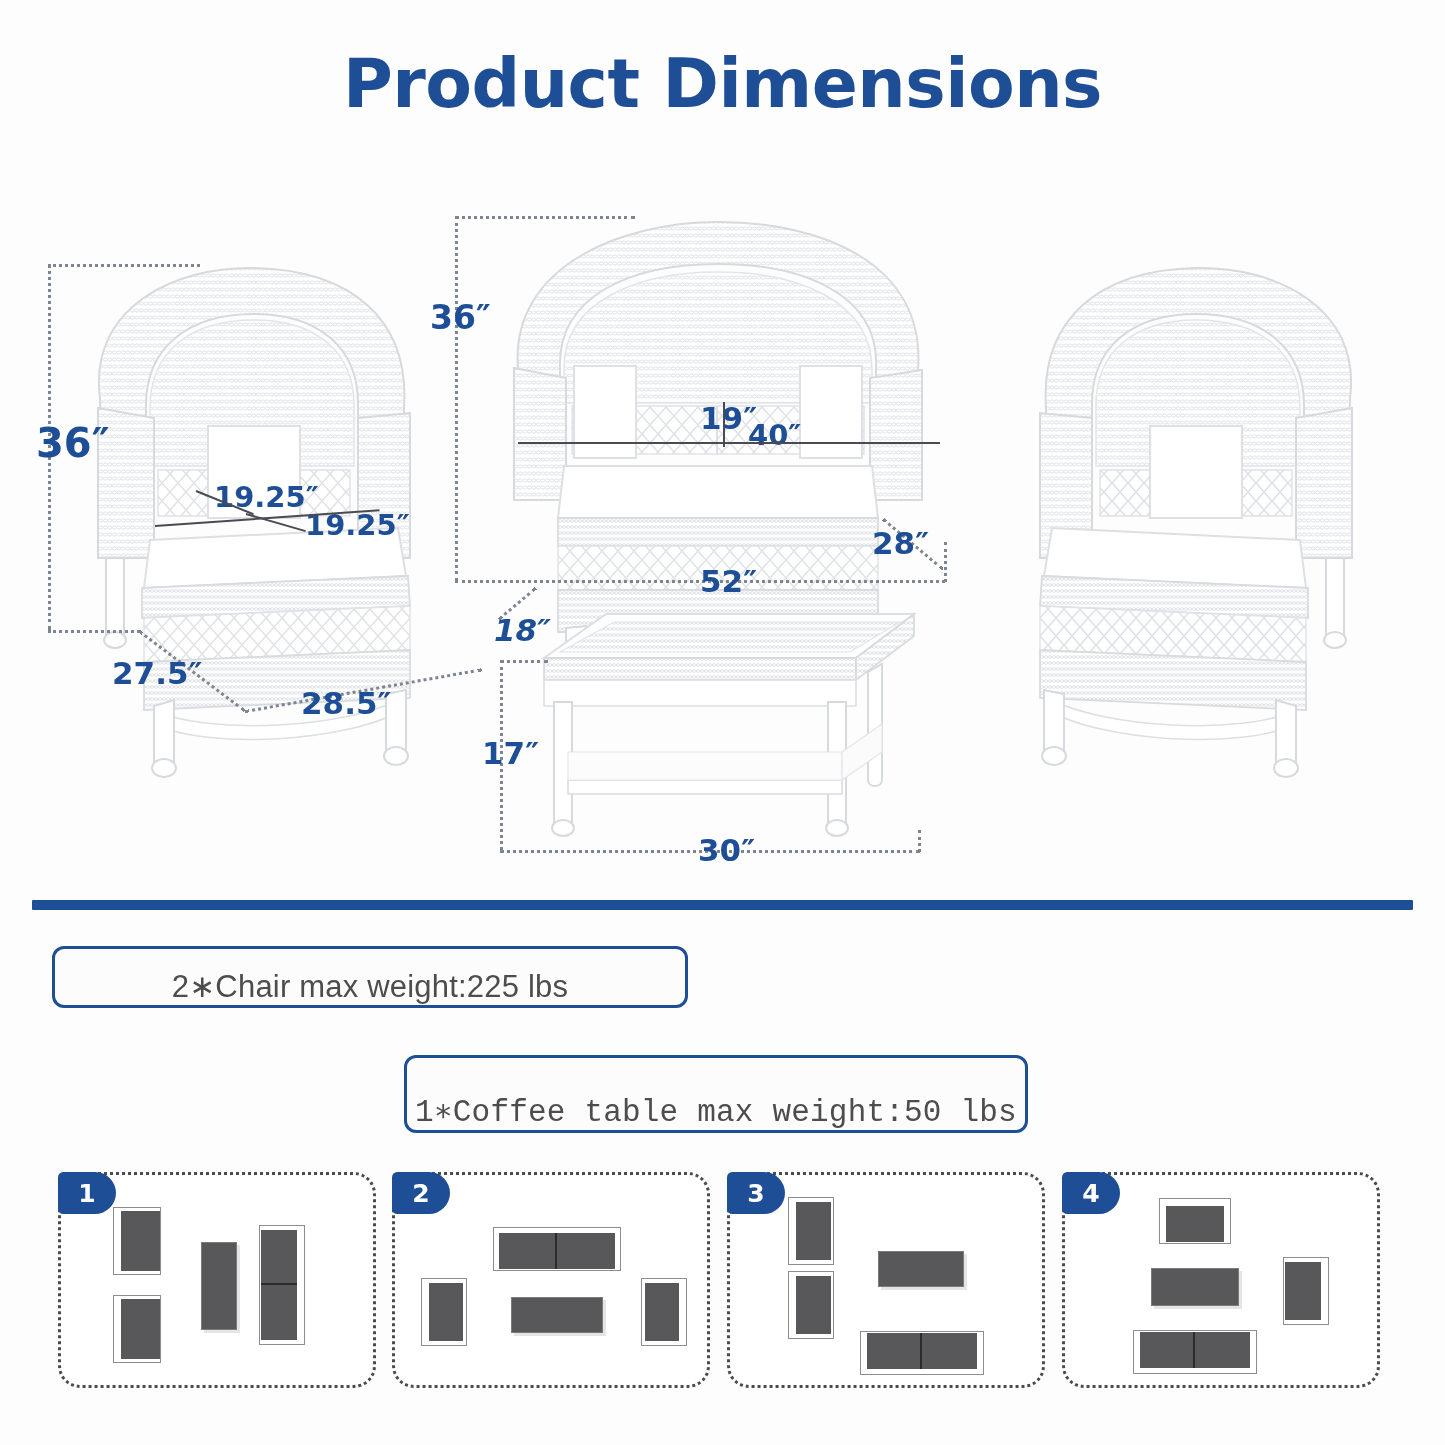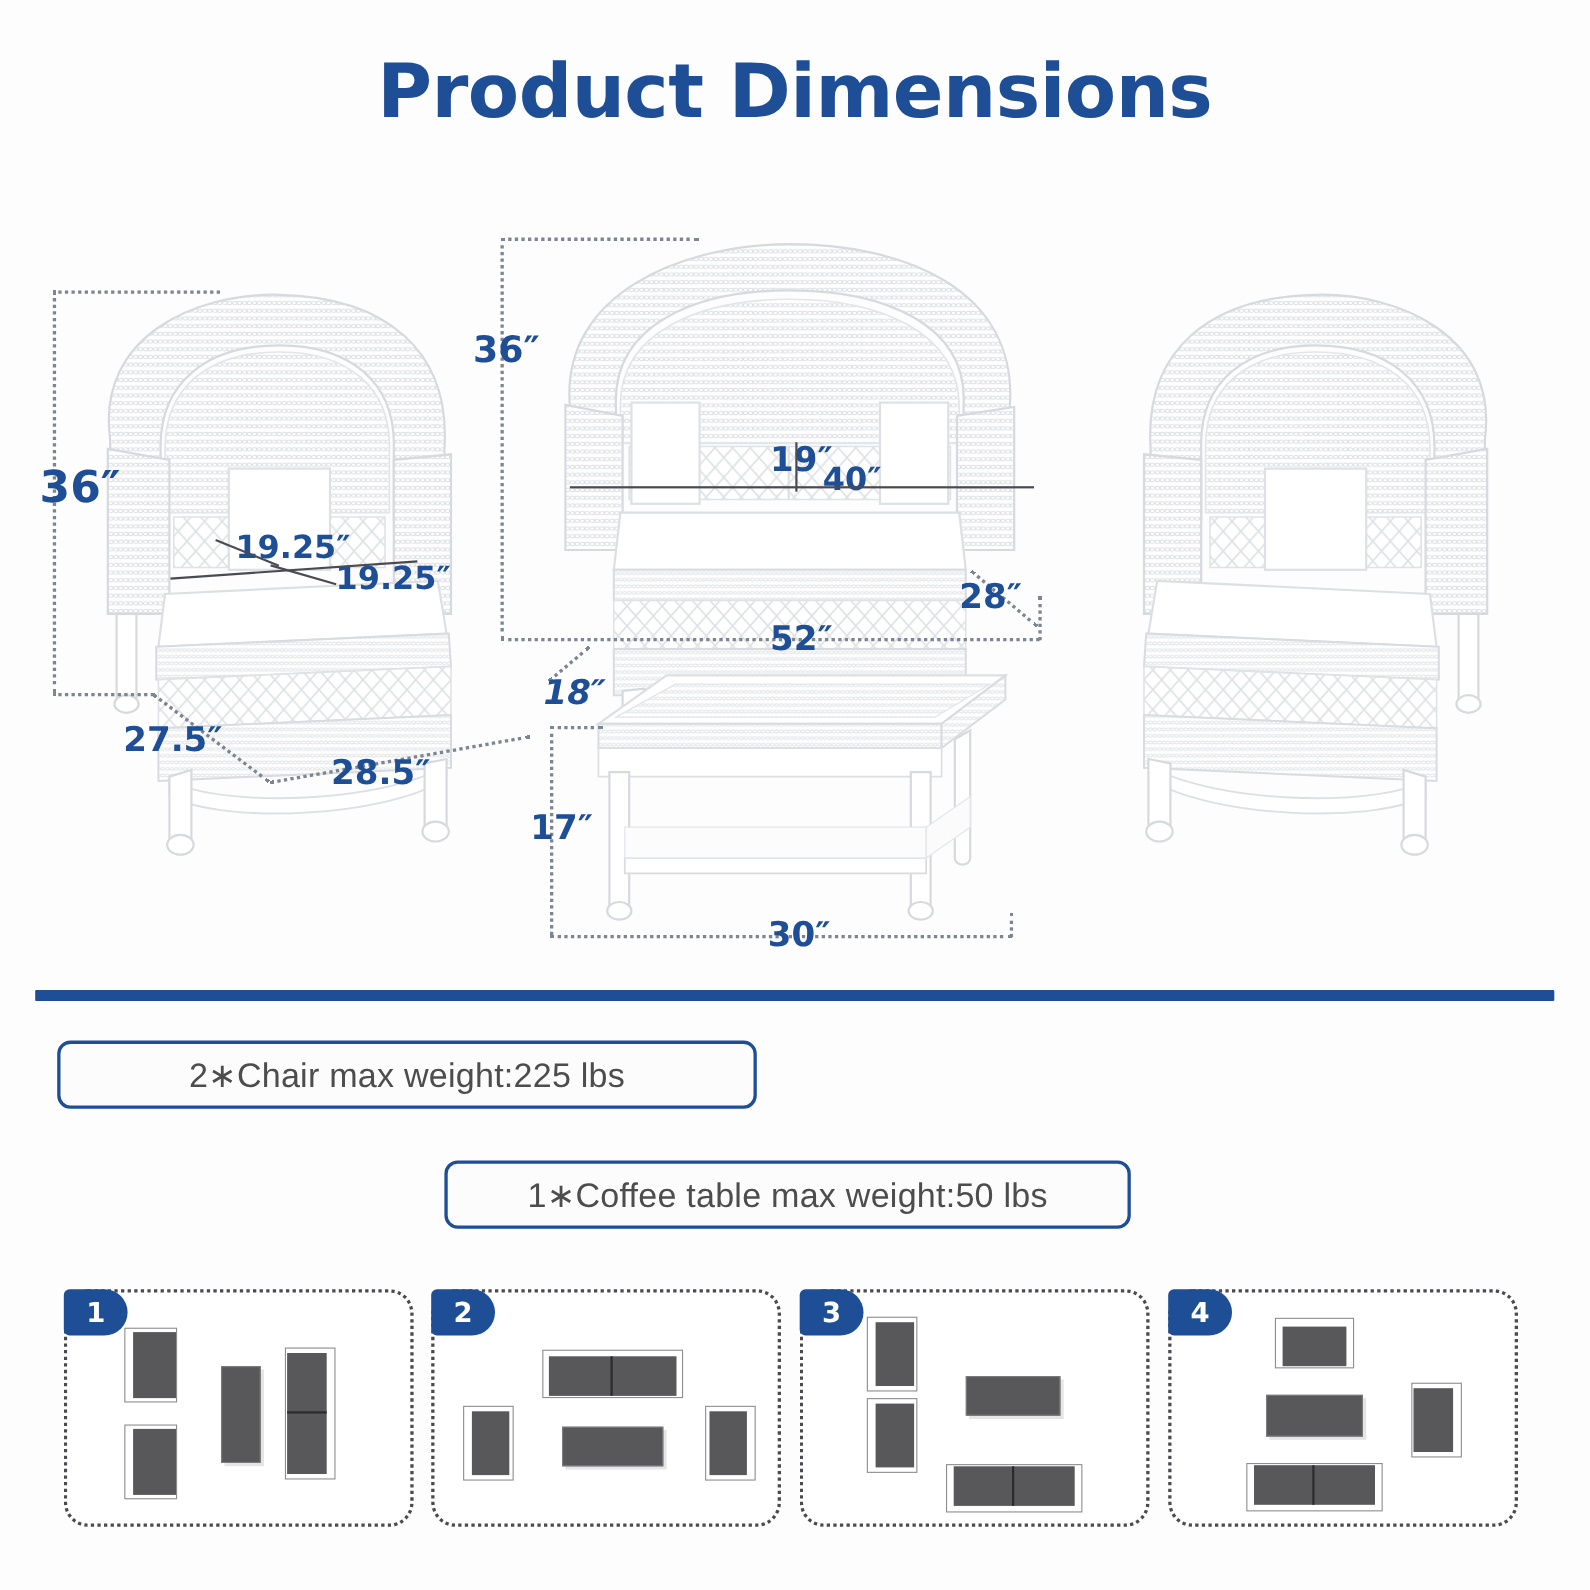--- a/index.html
+++ b/index.html
@@ -47,29 +47,29 @@
     position: absolute; left: 32px; top: 900px; width: 1381px; height: 10px;
     background: #1d4e96; border-radius: 1px;
   }
 
   
   .wbox {
     position: absolute;
     border: 3px solid #1d4e96;
     border-radius: 12px;
     background: #fcfcfc;
-    display: flex; align-items: center; justify-content: center;
+    display: flex; align-items: flex-end; justify-content: center;
     color: #4d4d4d;
     font-size: 31px;
     font-family: "Liberation Sans", sans-serif;
     letter-spacing: 0.2px;
   }
   .wbox-1 { left: 52px;  top: 946px;  width: 636px; height: 62px; }
   .wbox-2 { left: 755px; top: 946px;  width: 610px; height: 62px; }
-  .wbox-3 { left: 404px; top: 1055px; width: 624px; height: 62px; }
+  .wbox-3 { left: 404px; top: 1055px; width: 624px; height: 78px; font-family: Liberation Mono, monospace; }
 
   
   .panel {
     position: absolute;
     top: 1172px; height: 216px;
     border: 3px dotted #4a4a52;
     border-radius: 22px;
     background: #ffffff;
   }
   .panel-1 { left: 58px;   width: 318px; }

